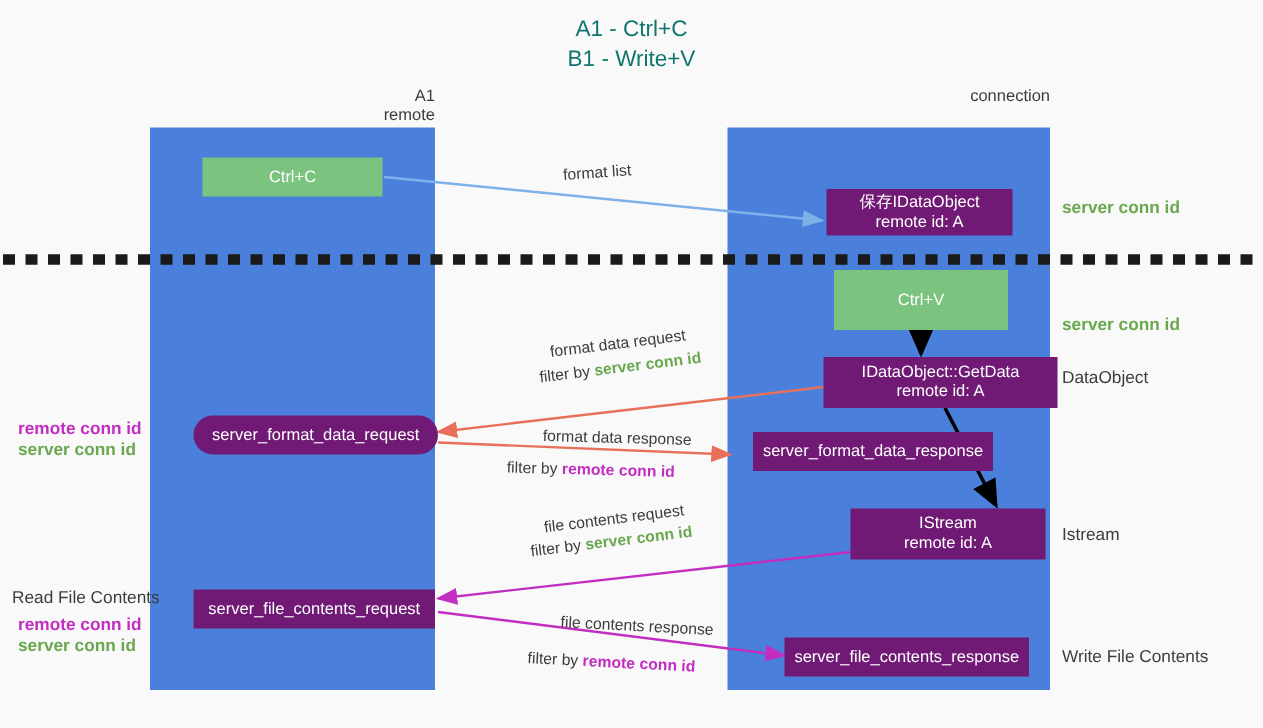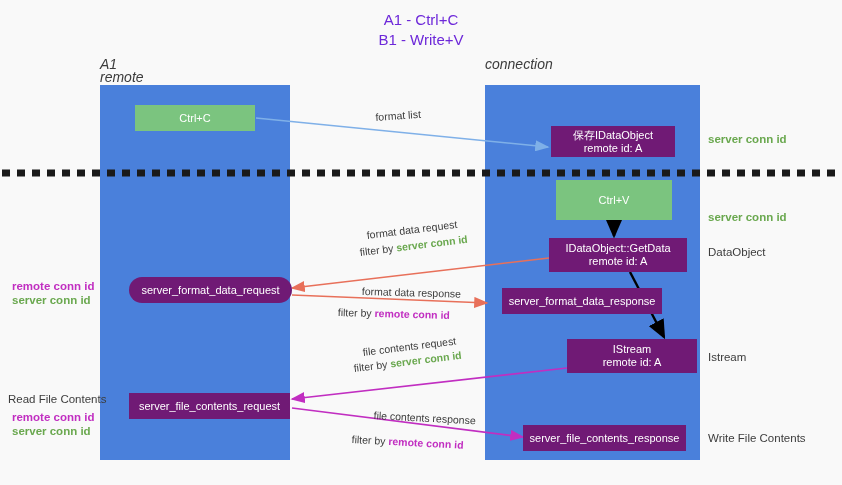--- a/index.html
+++ b/index.html
@@ -8,25 +8,25 @@
     background:#f9f9f9;
     font-family:"Liberation Sans","DejaVu Sans",sans-serif;
     position:relative;
     overflow:hidden;
     color:#3c3c3c;
   }
   #stage{position:absolute;left:0;top:0;width:842px;height:485px;}
 
   .title{
     position:absolute;left:0;top:10px;width:842px;
-    text-align:center;font-size:15px;line-height:20px;color:#6d28d9;
+    text-align:center;font-size:15px;line-height:20px;color:#0f766e;
   }
 
   .col-head{
-    position:absolute;text-align:left;font-size:14px;line-height:13px;color:#3c3c3c;font-style:italic;
+    position:absolute;text-align:right;font-size:11px;line-height:13px;color:#3c3c3c;
   }
 
   .panel{position:absolute;background:#4a80db;}
 
   .node{
     position:absolute;
     display:flex;align-items:center;justify-content:center;
     text-align:right;
     color:#ffffff;
     font-size:11px;
@@ -113,21 +113,21 @@
 
   <div class="node orange" style="left:551px;top:126px;width:124px;height:31px;flex-direction:column;">
     <span>保存IDataObject</span>
     <span>remote id: A</span>
   </div>
 
   <div class="node green" style="left:556px;top:180px;width:116px;height:40px;">
     <span>Ctrl+V</span>
   </div>
 
-  <div class="node orange" style="left:549px;top:238px;width:138px;height:34px;flex-direction:column;">
+  <div class="node orange" style="left:549px;top:238px;width:156px;height:34px;flex-direction:column;">
     <span>IDataObject::GetData</span>
     <span>remote id: A</span>
   </div>
 
   <div class="node orange" style="left:129px;top:277px;width:163px;height:26px;border-radius:13px;">
     <span>server_format_data_request</span>
   </div>
 
   <div class="node orange" style="left:487px;top:288px;width:160px;height:26px;margin-left:15px;">
     <span>server_format_data_response</span>

